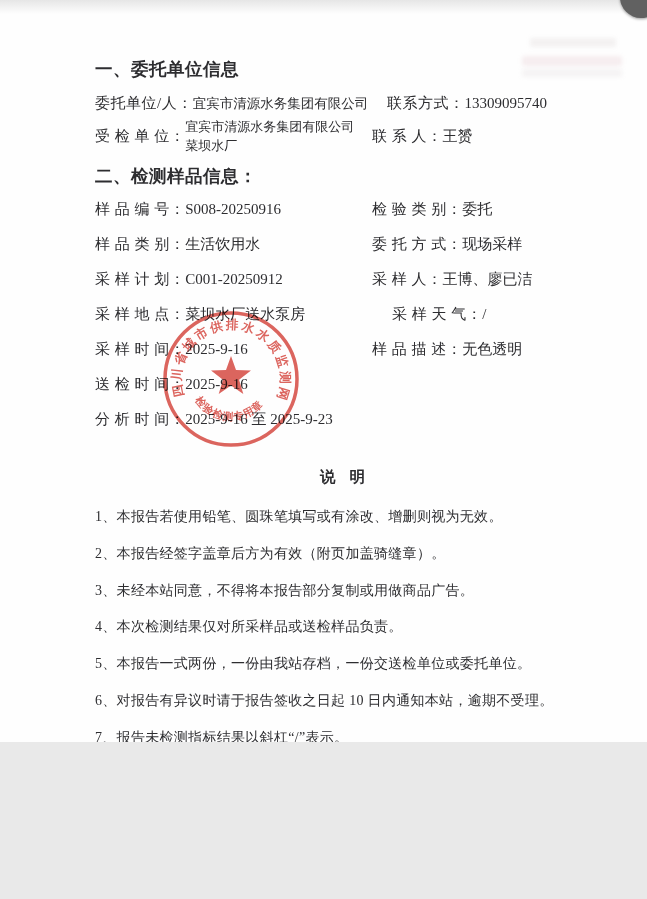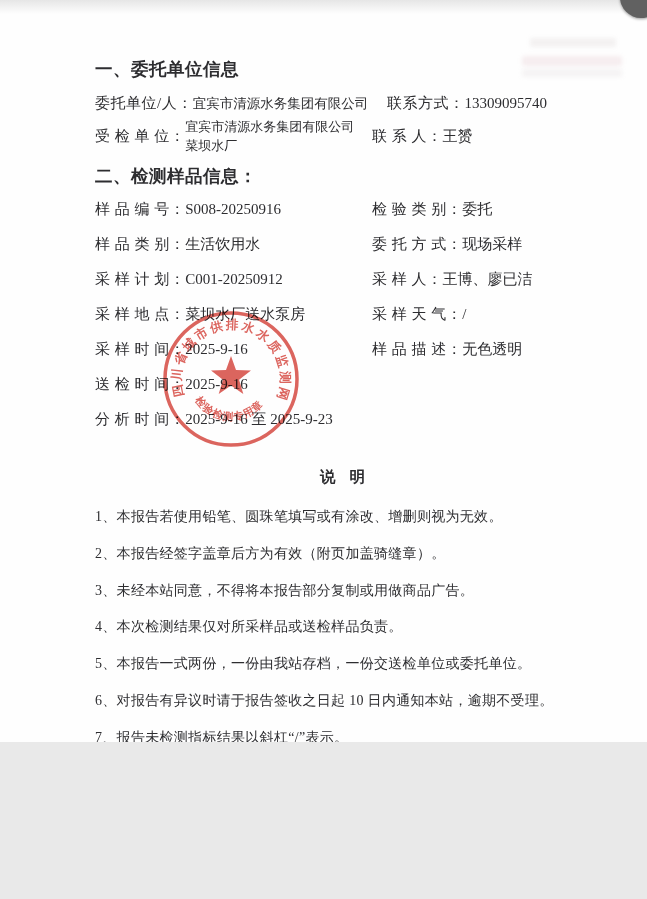--- a/index.html
+++ b/index.html
@@ -91,21 +91,21 @@
     <span class="lab">送 检 时 间：</span><span>2025-9-16</span></div>
   <div class="frow" style="top:410px; left:95px">
     <span class="lab">分 析 时 间：</span><span>2025-9-16 至 2025-9-23</span></div>
 
   <div class="frow" style="top:200px; left:372px">
     <span class="lab">检 验 类 别：</span><span>委托</span></div>
   <div class="frow" style="top:235px; left:372px">
     <span class="lab">委 托 方 式：</span><span>现场采样</span></div>
   <div class="frow" style="top:270px; left:372px">
     <span class="lab">采  样  人：</span><span>王博、廖已洁</span></div>
-  <div class="frow" style="top:305px; left:372px">
+  <div class="frow" style="top:305px; left:392px">
     <span class="lab">采 样 天 气：</span><span>/</span></div>
   <div class="frow" style="top:340px; left:372px">
     <span class="lab">样 品 描 述：</span><span>无色透明</span></div>
 
   <div class="stamp">
     <svg width="150" height="150" viewBox="0 0 150 150">
       <defs>
         <path id="ringPath" d="M 28,92 A 50,50 0 1 1 122,92" fill="none"></path>
         <path id="bottomPath" d="M 38,94 A 42,42 0 0 0 112,94" fill="none"></path>
       </defs>

